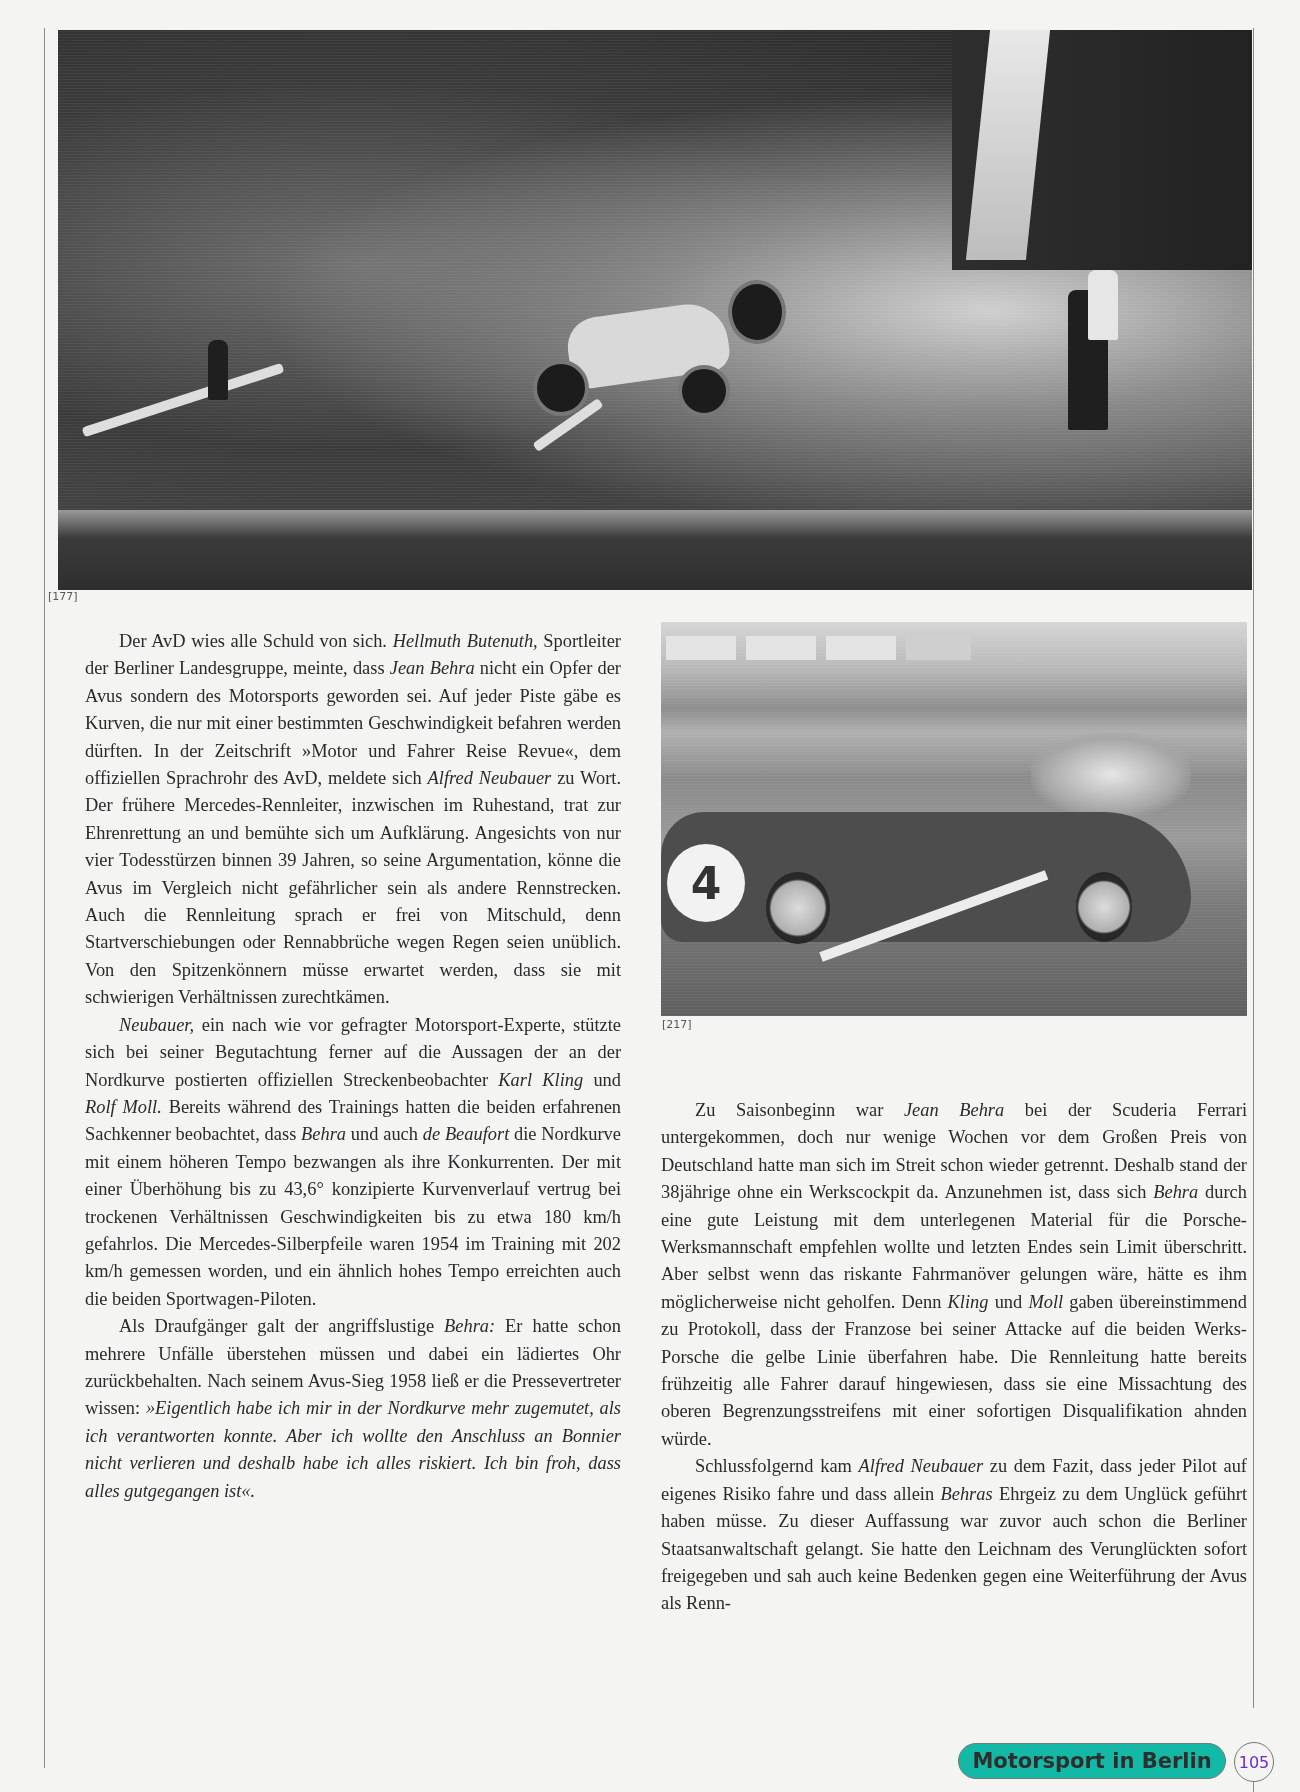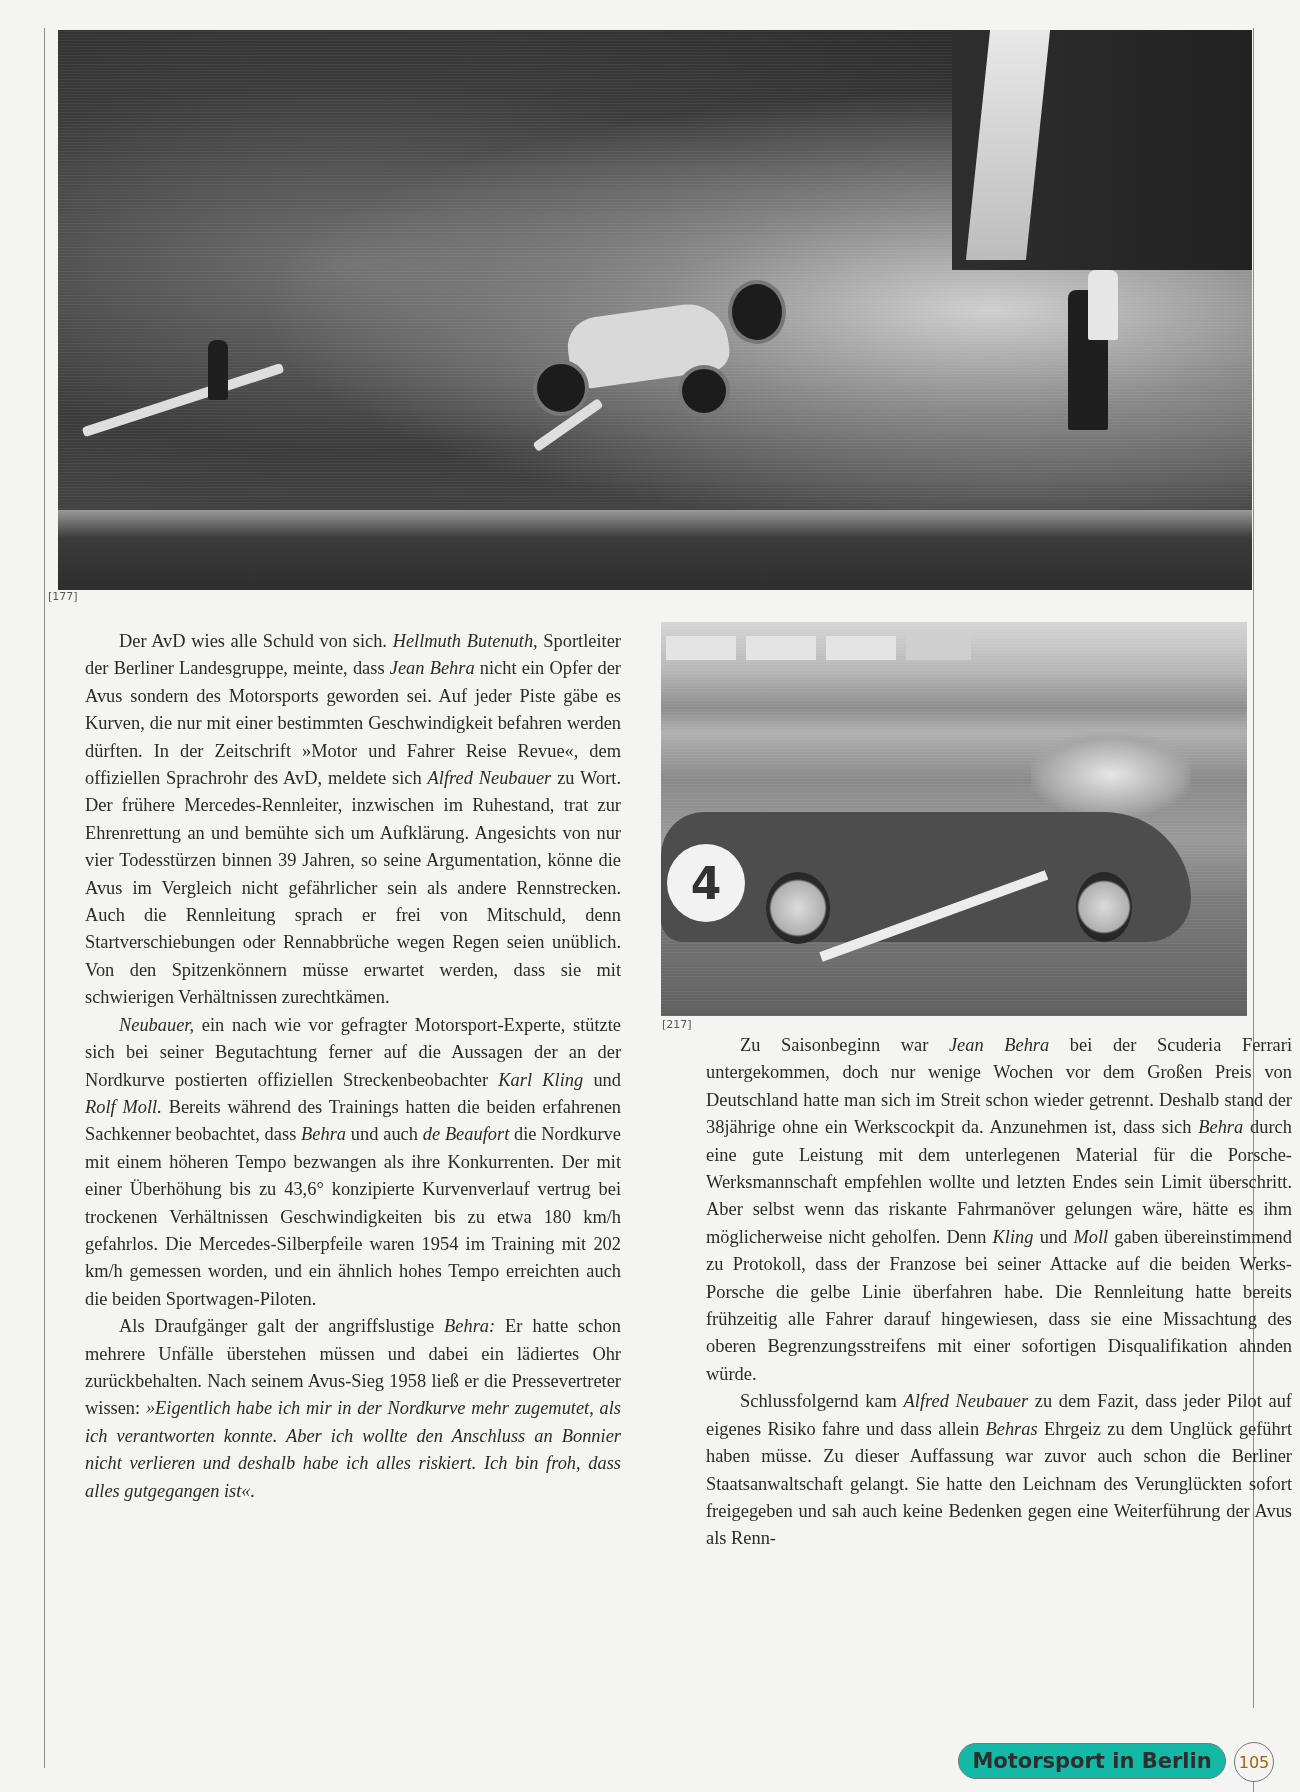--- a/index.html
+++ b/index.html
@@ -63,34 +63,34 @@
 
   
   .col {
     position:absolute; font-size:18.4px; line-height:27.4px; text-align:justify;
     hyphens:manual;
   }
   .col p { margin:0; }
   .col p.indent { text-indent:34px; }
   .col i { font-style:italic; }
   .col-left { left:62px; top:628px; width:536px;margin-left:23px; }
-  .col-right { left:661px; top:1032px; width:586px;margin-left:45px; }
+  .col-right { left:661px; top:1097px; width:586px; }
 
   
   .running-title {
     position:absolute; left:958px; top:1743px; height:34px; width:266px;
     border:1.5px solid #777; border-radius:18px; background:#14b8a6;
     display:flex; align-items:center; justify-content:center;
     font-family:"DejaVu Sans","Liberation Sans",sans-serif; font-weight:bold; font-size:21px; color:#2e2e2e;
   }
   .page-num {
     position:absolute; left:1234px; top:1742px; width:38px; height:38px;
     border:1.5px solid #777; border-radius:50%; background:#f4f4f2;
     display:flex; align-items:center; justify-content:center;
-    font-family:"DejaVu Sans","Liberation Sans",sans-serif; font-size:16px; color:#a16207;
+    font-family:"DejaVu Sans","Liberation Sans",sans-serif; font-size:16px; color:#6d28d9;
   }
 </style>
 </head>
 <body>
 
 <div class="margin-line-left"></div>
 <div class="margin-line-right"></div>
 <div class="margin-line-right-bottom"></div>
 
 <div class="photo-top">

